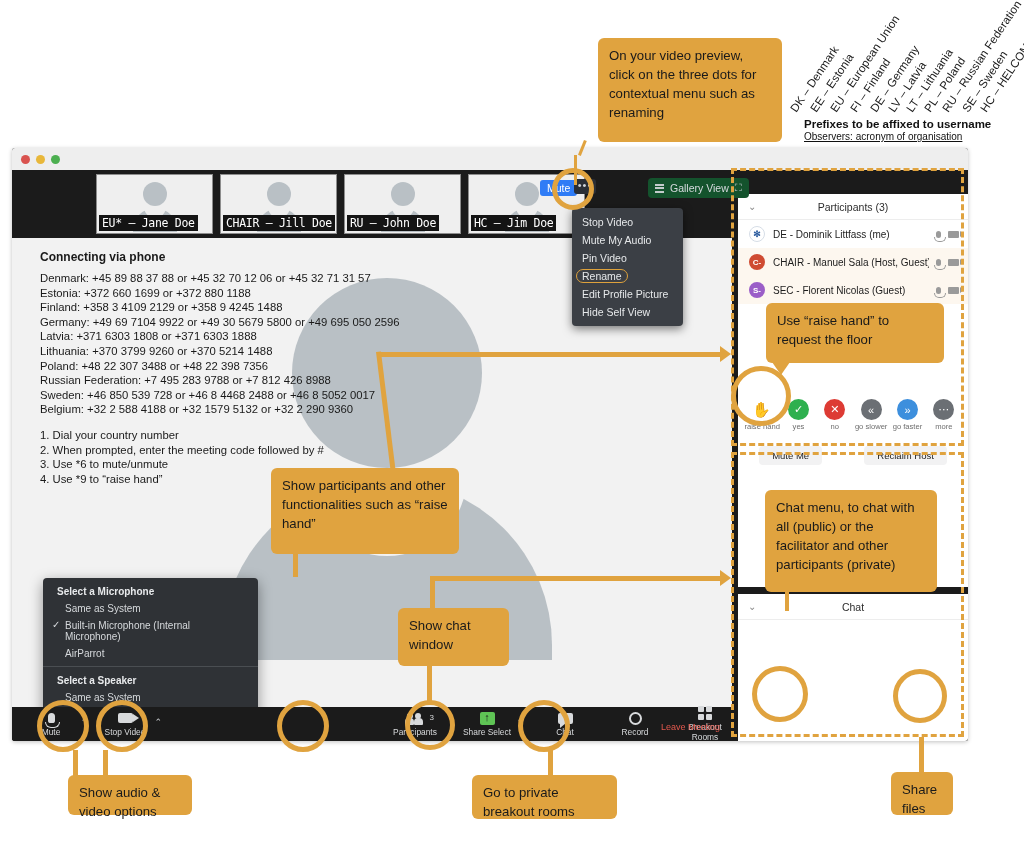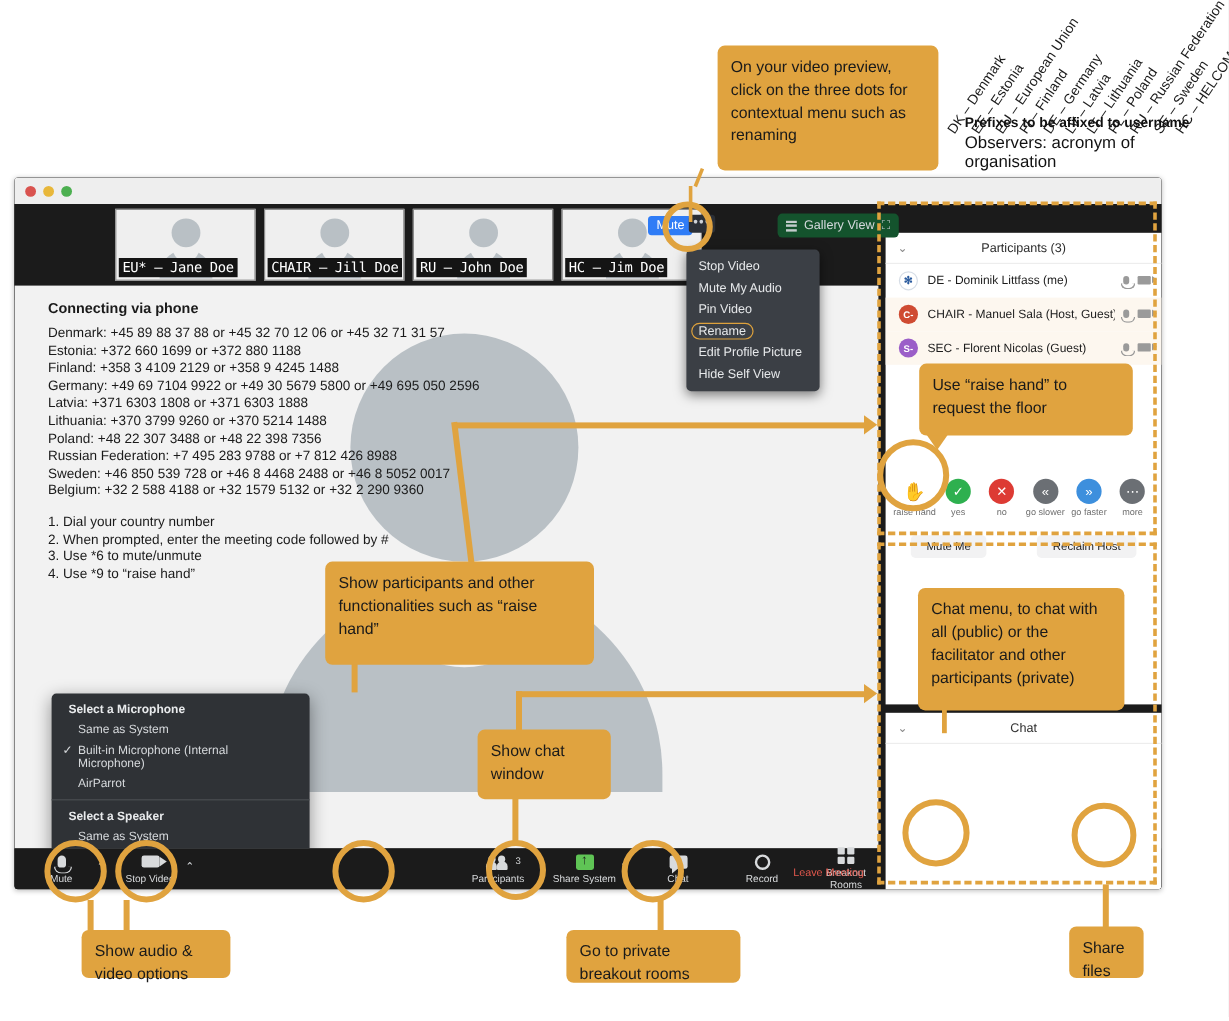--- a/index.html
+++ b/index.html
@@ -15,21 +15,21 @@
   #prefix-legend { position: absolute; left: 790px; top: 0px; width: 234px; height: 150px; }
   .prefix-rot {
     position: absolute; bottom: 36px;
     transform-origin: left bottom;
     transform: rotate(-56deg);
     white-space: nowrap;
     font-size: 11.5px; color: #1a1a1a; letter-spacing: .1px;
   }
   #prefix-caption { position: absolute; left: 14px; bottom: 8px; width: 220px; }
   #prefix-caption .pc-title { font-size: 11.5px; font-weight: bold; color: #111; }
-  #prefix-caption .pc-sub { font-size: 14px; color: #111; margin-top: 1px; }
+  #prefix-caption .pc-sub { font-size: 10px; color: #111; margin-top: 1px; text-decoration: underline; }
 
   
   #app-window {
     position: absolute; left: 12px; top: 148px; width: 956px; height: 593px;
     background: #1b1b1b; border-radius: 3px;
     box-shadow: 0 1px 4px rgba(0,0,0,.25);
     overflow: hidden;
   }
   #titlebar { height: 22px; background: #eeeeee; display: flex; align-items: center; padding-left: 9px; gap: 6px; }
   .tl-dot { width: 9px; height: 9px; border-radius: 50%; }
@@ -300,21 +300,21 @@
                 <i></i>
               </span>
             </div>
           <div class="tb-lab">Participants</div>
           <span class="tb-badge">3</span>
         </div>
         <div class="tb-item" style="margin-left:10px">
           <div class="tb-ico">
               <span class="share-glyph"></span>
             </div>
-          <div class="tb-lab">Share System</div>
+          <div class="tb-lab">Share Select</div>
           <span class="tb-caret">⌃</span>
         </div>
         <div class="tb-item" style="margin-left:16px">
           <div class="tb-ico">
               <span class="chat-glyph"></span>
             </div>
           <div class="tb-lab">Chat</div>
         </div>
         <div class="tb-item" style="margin-left:8px">
           <div class="tb-ico">
@@ -415,21 +415,21 @@
 
   <div class="callout" style="left:598px; top:38px; width:184px; height:104px;">On your video preview, click on the three dots for contextual menu such as renaming</div>
   <div class="lead" style="left:584px; top:140px; width:3px; height:16px; transform: rotate(22deg); transform-origin: top left;"></div>
   <div class="lead" style="left:574px; top:155px; width:3px; height:30px;"></div>
   <div class="ring" style="left:552px; top:168px; width:42px; height:42px;"></div>
 
   <div class="callout" style="left:766px; top:303px; width:178px; height:60px;">Use “raise hand” to request the floor</div>
   <div class="tail-down" style="left:772px; top:362px;"></div>
   <div class="ring" style="left:731px; top:366px; width:60px; height:60px;"></div>
 
-  <div class="callout" style="left:271px; top:468px; width:224px; height:86px;">Show participants and other functionalities such as “raise hand”</div>
+  <div class="callout" style="left:271px; top:468px; width:188px; height:86px;">Show participants and other functionalities such as “raise hand”</div>
   <div class="lead" style="left:378px; top:352px; width:344px; height:5px;"></div>
   <div class="lead" style="left:376px; top:352px; width:5px; height:118px; transform: rotate(-7deg); transform-origin: top left;"></div>
   <div class="arrowhead ah-right" style="left:720px; top:346px;"></div>
   <div class="lead" style="left:293px; top:553px; width:5px; height:24px;"></div>
   <div class="ring" style="left:277px; top:700px; width:52px; height:52px;"></div>
 
   <div class="callout" style="left:765px; top:490px; width:172px; height:102px;">Chat menu, to chat with all (public) or the facilitator and other participants (private)</div>
   <div class="lead" style="left:785px; top:591px; width:4px; height:20px;"></div>
   <div class="ring" style="left:752px; top:666px; width:56px; height:56px;"></div>
 

